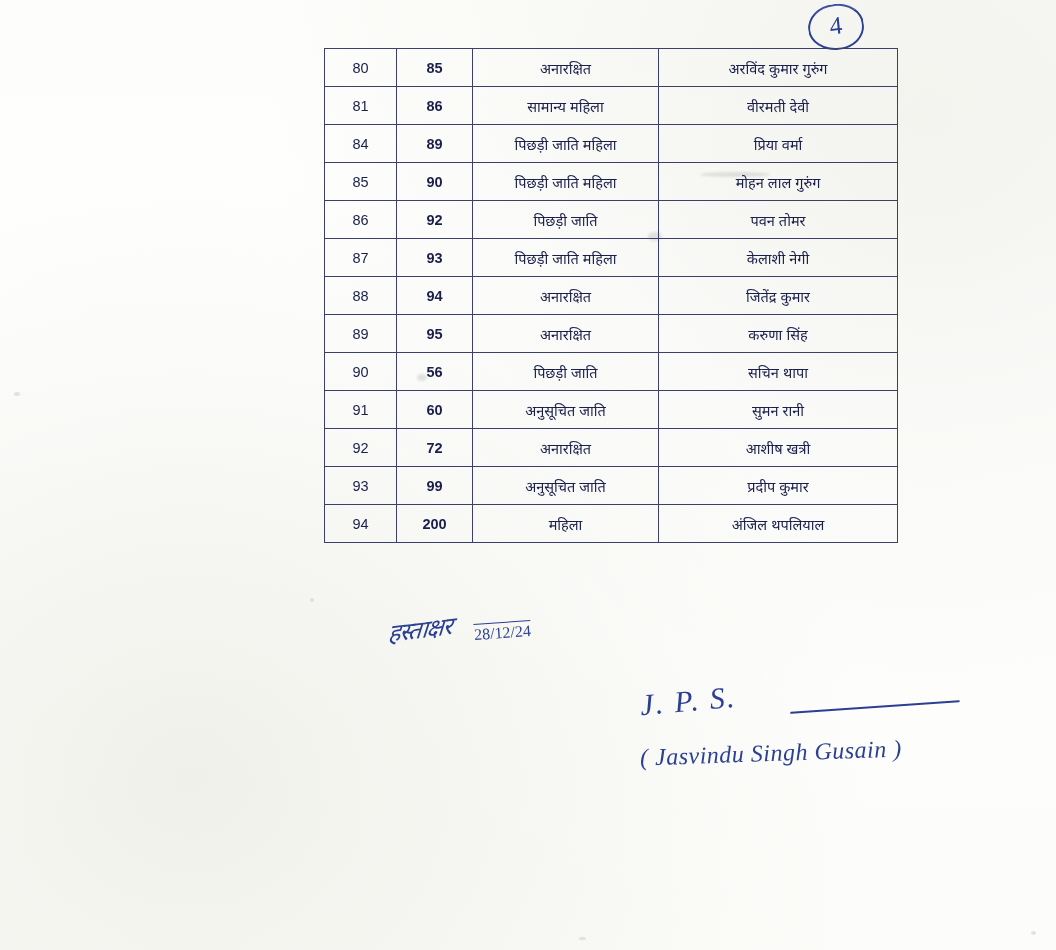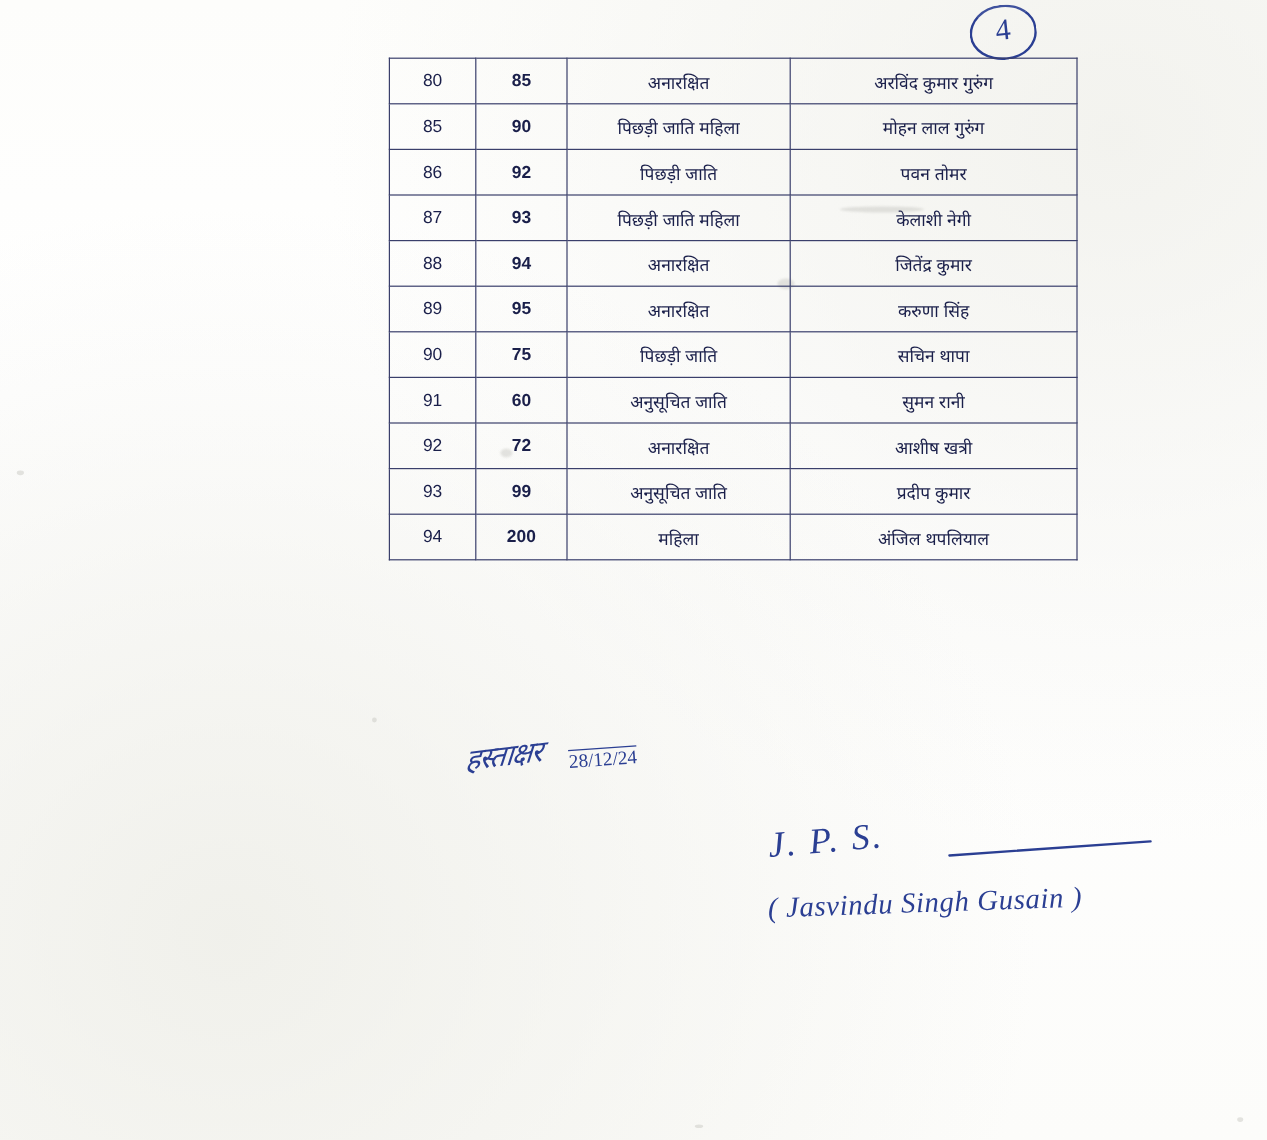--- a/index.html
+++ b/index.html
@@ -173,20 +173,32 @@
 <div class="table-wrap">
   <table class="roster">
     <tbody>
       <tr>
         <td class="col-sn">80</td>
         <td class="col-roll">85</td>
         <td class="col-cat">अनारक्षित</td>
         <td class="col-name">अरविंद कुमार गुरुंग</td>
       </tr>
       <tr>
+        <td class="col-sn">81</td>
+        <td class="col-roll">86</td>
+        <td class="col-cat">सामान्य महिला</td>
+        <td class="col-name">वीरमती देवी</td>
+      </tr>
+      <tr>
+        <td class="col-sn">84</td>
+        <td class="col-roll">89</td>
+        <td class="col-cat">पिछड़ी जाति महिला</td>
+        <td class="col-name">प्रिया वर्मा</td>
+      </tr>
+      <tr>
         <td class="col-sn">85</td>
         <td class="col-roll">90</td>
         <td class="col-cat">पिछड़ी जाति महिला</td>
         <td class="col-name">मोहन लाल गुरुंग</td>
       </tr>
       <tr>
         <td class="col-sn">86</td>
         <td class="col-roll">92</td>
         <td class="col-cat">पिछड़ी जाति</td>
         <td class="col-name">पवन तोमर</td>
@@ -204,21 +216,21 @@
         <td class="col-name">जितेंद्र कुमार</td>
       </tr>
       <tr>
         <td class="col-sn">89</td>
         <td class="col-roll">95</td>
         <td class="col-cat">अनारक्षित</td>
         <td class="col-name">करुणा सिंह</td>
       </tr>
       <tr>
         <td class="col-sn">90</td>
-        <td class="col-roll">75</td>
+        <td class="col-roll">56</td>
         <td class="col-cat">पिछड़ी जाति</td>
         <td class="col-name">सचिन थापा</td>
       </tr>
       <tr>
         <td class="col-sn">91</td>
         <td class="col-roll">60</td>
         <td class="col-cat">अनुसूचित जाति</td>
         <td class="col-name">सुमन रानी</td>
       </tr>
       <tr>

